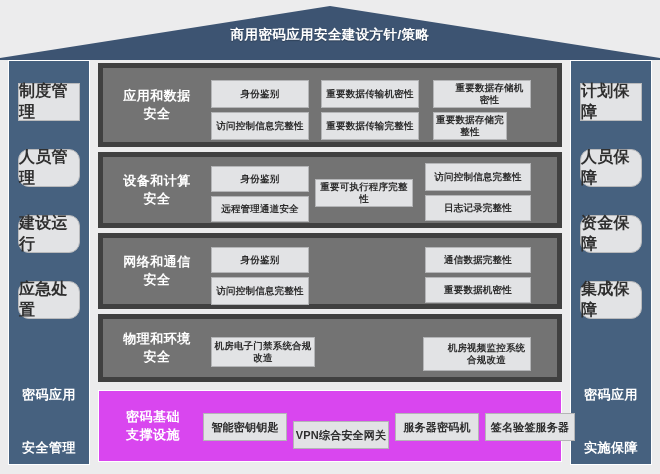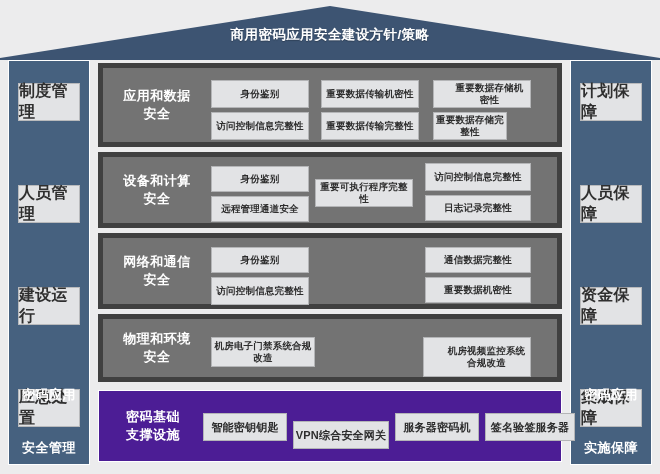--- a/index.html
+++ b/index.html
@@ -63,21 +63,21 @@
     box-sizing: border-box;
     display: flex;
     align-items: center;
     justify-content: center;
     color: #2f2f2f;
     font-size: 16px;
     font-weight: bold;
     letter-spacing: 0.3px;
   }
   .pillar-item:nth-of-type(1) { margin-top: 22px; }
-  .pillar-item + .pillar-item { margin-top: 64px; }
+  .pillar-item + .pillar-item { margin-top: 28px; border-radius: 11px; }
 
   .pillar-footer {
     position: absolute;
     left: 0;
     bottom: 8px;
     width: 100%;
     text-align: center;
     color: #ffffff;
     font-size: 13px;
     font-weight: bold;
@@ -141,21 +141,21 @@
   #layer-2 { top: 173px; height: 76px; }
   #layer-3 { top: 254px; height: 68px; }
 
   
   .infra {
     position: absolute;
     left: 0;
     top: 330px;
     width: 464px;
     height: 72px;
-    background: #4c1d95;
+    background: #d946ef;
     border: 1px solid #ffffff;
     box-sizing: border-box;
   }
   .infra-label {
     position: absolute;
     left: 8px;
     top: 50%;
     transform: translateY(-50%);
     width: 92px;
     text-align: center;
@@ -253,21 +253,21 @@
       <div class="cell" style="left:108px; top:39px; width:98px; height:28px;">访问控制信息完整性</div>
       <div class="cell" style="left:322px; top:39px; width:106px; height:26px;">重要数据机密性</div>
     </div>
 
     <div class="layer" id="layer-3">
       <div class="layer-label">
         <span>物理和环境</span>
         <span>安全</span>
       </div>
       <div class="cell" style="left:108px; top:18px; width:104px; height:30px;">机房电子门禁系统合规改造</div>
-      <div class="cell" style="left:320px; top:18px; width:108px; height:40px;padding-left:21px;">机房视频监控系统合规改造</div>
+      <div class="cell" style="left:320px; top:18px; width:108px; height:34px;padding-left:21px;">机房视频监控系统合规改造</div>
     </div>
 
     <div class="infra">
       <div class="infra-label">
         <span>密码基础</span>
         <span>支撑设施</span>
       </div>
       <div class="infra-cell" style="left:104px; width:84px;">智能密钥钥匙</div>
       <div class="infra-cell" style="left:194px; width:96px;margin-top:8px;">VPN综合安全网关</div>
       <div class="infra-cell" style="left:296px; width:84px;">服务器密码机</div>

